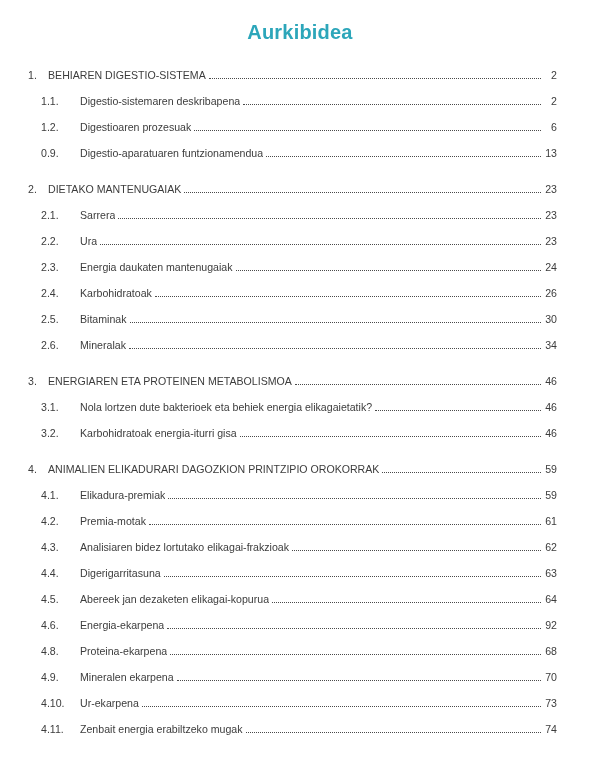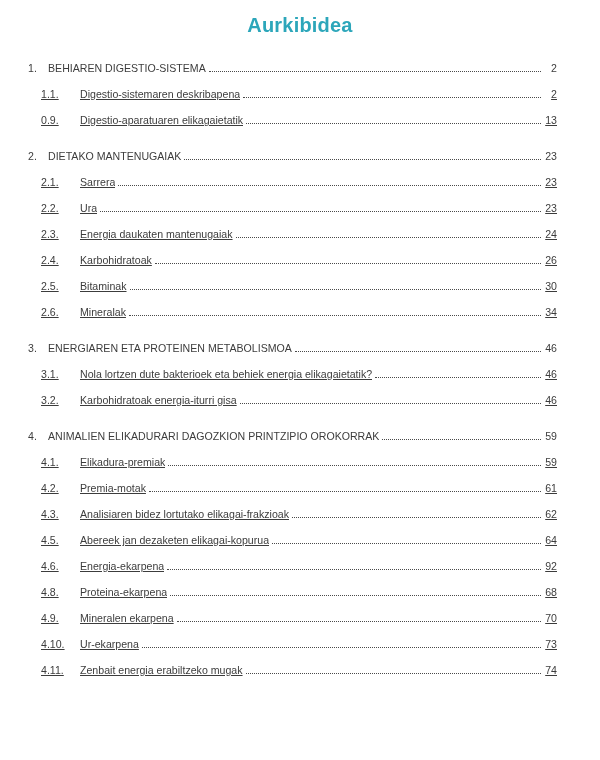--- a/index.html
+++ b/index.html
@@ -4,41 +4,41 @@
 <style>
   html, body { margin: 0; padding: 0; }
   body {
     width: 600px; height: 760px;
     background: #ffffff;
     font-family: "Liberation Sans", "DejaVu Sans", sans-serif;
     color: #3c3c3c;
     overflow: hidden;
   }
   .page-title {
-    margin: 14px 0 0 0;
+    margin: 21px 0 0 0;
     text-align: center;
     font-size: 20px;
     font-weight: bold;
     letter-spacing: 0.2px;
   }
   .toc {
     margin: 25px 43px 0 28px;
   }
   .toc-section { margin-top: 10px; }
   .toc-section:first-child { margin-top: 0; }
   .toc-row {
     display: flex;
     align-items: baseline;
     height: 26px;
     font-size: 10.6px;
     white-space: nowrap;
   }
   .toc-row .num { flex: 0 0 auto; }
   .toc-row.level1 .num { width: 20px; }
-  .toc-row.level2 { padding-left: 13px; text-decoration: underline; }
+  .toc-row.level2 { padding-left: 13px; }
   .toc-row.level2 .num { width: 39px; }
   .toc-row .label { flex: 0 1 auto; overflow: hidden; }
   .toc-row .leader {
     flex: 1 1 8px;
     min-width: 8px;
     height: 0;
     border-bottom: 1.5px dotted #4a4a4a;
     margin: 0 3px 0 3px;
   }
   .toc-row .pagenum {
@@ -61,22 +61,28 @@
     <span class="leader"></span>
     <span class="pagenum">2</span>
   </div>
         <div class="toc-row level2">
     <span class="num">1.1.</span>
     <span class="label">Digestio-sistemaren deskribapena</span>
     <span class="leader"></span>
     <span class="pagenum">2</span>
   </div>
         <div class="toc-row level2">
+    <span class="num">1.2.</span>
+    <span class="label">Digestioaren prozesuak</span>
+    <span class="leader"></span>
+    <span class="pagenum">6</span>
+  </div>
+        <div class="toc-row level2">
     <span class="num">0.9.</span>
-    <span class="label">Digestio-aparatuaren elikagaietatik</span>
+    <span class="label">Digestio-aparatuaren funtzionamendua</span>
     <span class="leader"></span>
     <span class="pagenum">13</span>
   </div>
       </div>
       <div class="toc-section">
         <div class="toc-row level1">
     <span class="num">2.</span>
     <span class="label">DIETAKO MANTENUGAIAK</span>
     <span class="leader"></span>
     <span class="pagenum">23</span>
@@ -155,20 +161,26 @@
     <span class="num">4.2.</span>
     <span class="label">Premia-motak</span>
     <span class="leader"></span>
     <span class="pagenum">61</span>
   </div>
         <div class="toc-row level2">
     <span class="num">4.3.</span>
     <span class="label">Analisiaren bidez lortutako elikagai-frakzioak</span>
     <span class="leader"></span>
     <span class="pagenum">62</span>
+  </div>
+        <div class="toc-row level2">
+    <span class="num">4.4.</span>
+    <span class="label">Digerigarritasuna</span>
+    <span class="leader"></span>
+    <span class="pagenum">63</span>
   </div>
         <div class="toc-row level2">
     <span class="num">4.5.</span>
     <span class="label">Abereek jan dezaketen elikagai-kopurua</span>
     <span class="leader"></span>
     <span class="pagenum">64</span>
   </div>
         <div class="toc-row level2">
     <span class="num">4.6.</span>
     <span class="label">Energia-ekarpena</span>

